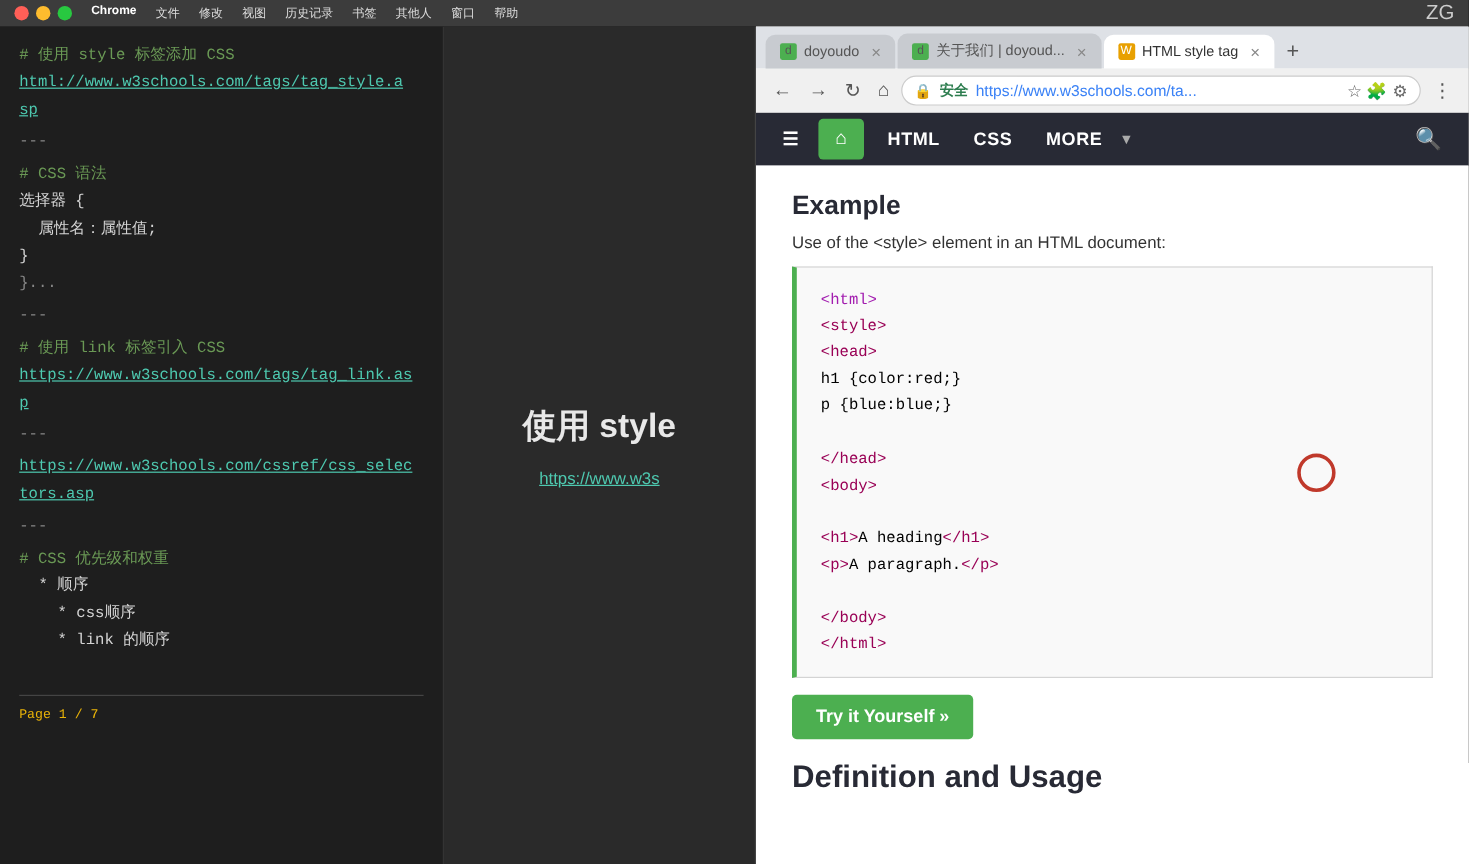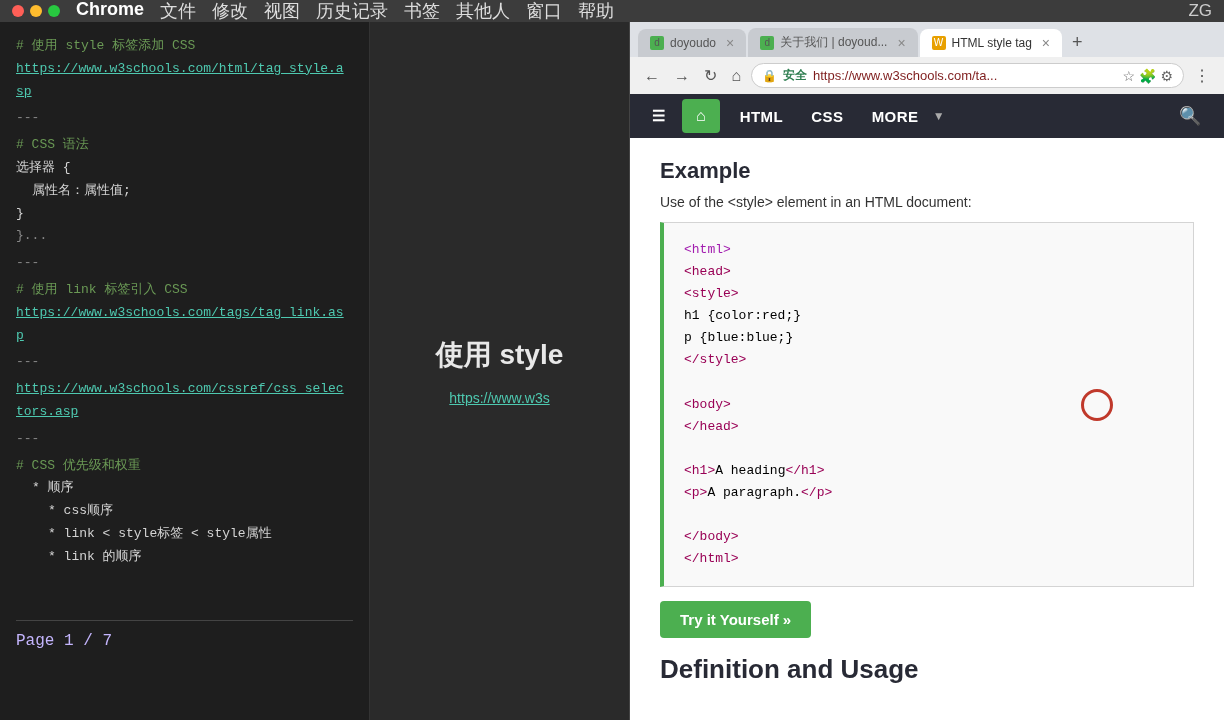--- a/index.html
+++ b/index.html
@@ -15,21 +15,21 @@
       padding: 0 12px;
       flex-shrink: 0;
     }
     .title-bar-left { display: flex; align-items: center; gap: 16px; }
     .title-bar-right { color: #ccc; font-size: 17px; }
     .mac-dots { display: flex; gap: 6px; }
     .mac-dot { width: 12px; height: 12px; border-radius: 50%; }
     .mac-dot.close { background: #ff5f57; }
     .mac-dot.min { background: #febc2e; }
     .mac-dot.max { background: #28c840; }
-    .title-bar-menu { display: flex; gap: 16px; color: #ddd; font-size: 18px; }
+    .title-bar-menu { display: flex; gap: 16px; color: #ddd; font-size: 10px; }
     .title-bar-menu span { cursor: pointer; }
 
     
     .main-content { display: flex; flex: 1; overflow: hidden; }
 
     
     .left-panel {
       width: 370px;
       background: #1e1e1e;
       color: #d4d4d4;
@@ -122,21 +122,21 @@
       flex: 1;
       display: flex;
       align-items: center;
       background: #fff;
       border: 1px solid #ccc;
       border-radius: 20px;
       padding: 3px 10px;
       gap: 6px;
     }
     .lock-icon { color: #2d7d4f; font-size: 12px; }
-    .address-text { flex: 1; font-size: 13px; color: #7f1d1d; }
+    .address-text { flex: 1; font-size: 13px; color: #3b82f6; }
     .address-icons { display: flex; gap: 4px; color: #666; font-size: 14px; }
     .browser-toolbar-right { display: flex; gap: 4px; color: #555; font-size: 16px; }
     .toolbar-icon { cursor: pointer; padding: 2px 4px; }
 
     
     .w3-nav {
       background: #282a35;
       display: flex;
       align-items: center;
       padding: 0 10px;
@@ -244,43 +244,42 @@
       <span>帮助</span>
     </div>
   </div>
   <div class="title-bar-right">ZG</div>
 </div>
 
 <div class="main-content">
 
   <div class="left-panel">
     <p class="comment"># 使用 style 标签添加 CSS</p>
-    <p class="link">https://www.w3schools.com/html/tag_style.a</p>
+    <p class="link">html://www.w3schools.com/tags/tag_style.a</p>
     <p class="link">sp</p>
     <p class="separator">---</p>
     <p class="comment"># CSS 语法</p>
     <p class="text">选择器 {</p>
     <p class="text indent1">属性名：属性值;</p>
     <p class="text">}</p>
     <p class="text" style="color:#888;">}...</p>
     <p class="separator">---</p>
     <p class="comment"># 使用 link 标签引入 CSS</p>
     <p class="link">https://www.w3schools.com/tags/tag_link.as</p>
     <p class="link">p</p>
     <p class="separator">---</p>
     <p class="link">https://www.w3schools.com/cssref/css_selec</p>
     <p class="link">tors.asp</p>
     <p class="separator">---</p>
     <p class="comment"># CSS 优先级和权重</p>
     <p class="bullet">* 顺序</p>
     <p class="bullet2">* css顺序</p>
-    <p class="bullet2">* link &lt; style标签 &lt; style属性</p>
     <p class="bullet2">* link 的顺序</p>
     <p style="margin:6px 0;">&nbsp;</p>
-    <div style="margin-top:26px; color:#c4b5fd; font-size:16px; border-top:1px solid #444; padding-top:8px;">Page 1 / 7</div>
+    <div style="margin-top:7px; color:#eab308; font-size:11px; border-top:1px solid #444; padding-top:8px;">Page 1 / 7</div>
   </div>
 
   <div class="middle-panel">
     <div class="preview-title">使用 style</div>
     <div class="preview-link">https://www.w3s</div>
   </div>
 
   <div class="right-panel">
 
     <div class="browser-chrome">
@@ -336,28 +335,27 @@
       </div>
       <button class="w3-search-btn">🔍</button>
     </div>
 
     <div class="w3-content">
       <div class="example-section">
         <h2 class="example-title">Example</h2>
         <p class="example-desc">Use of the &lt;style&gt; element in an HTML document:</p>
         <div class="example-box">
           <span class="code-line"><span style="color:#a21caf;">&lt;html&gt;</span></span>
+          <span class="code-line"><span style="color:#905;">&lt;style&gt;</span></span>
           <span class="code-line"><span style="color:#905;">&lt;head&gt;</span></span>
-          <span class="code-line"><span style="color:#905;">&lt;style&gt;</span></span>
           <span class="code-line">h1 {color:red;}</span>
           <span class="code-line">p {blue:blue;}</span>
-          <span class="code-line"><span style="color:#905;">&lt;/style&gt;</span></span>
           <span class="code-line">&nbsp;</span>
+          <span class="code-line"><span style="color:#905;">&lt;/head&gt;</span></span>
           <span class="code-line"><span style="color:#905;">&lt;body&gt;</span></span>
-          <span class="code-line"><span style="color:#905;">&lt;/head&gt;</span></span>
           <span class="code-line">&nbsp;</span>
           <span class="code-line"><span style="color:#905;">&lt;h1&gt;</span>A heading<span style="color:#905;">&lt;/h1&gt;</span></span>
           <span class="code-line"><span style="color:#905;">&lt;p&gt;</span>A paragraph.<span style="color:#905;">&lt;/p&gt;</span></span>
           <span class="code-line">&nbsp;</span>
           <span class="code-line"><span style="color:#905;">&lt;/body&gt;</span></span>
           <span class="code-line"><span style="color:#905;">&lt;/html&gt;</span></span>
 
           <div class="cursor-circle"></div>
         </div>
         <button class="try-btn">Try it Yourself »</button>

